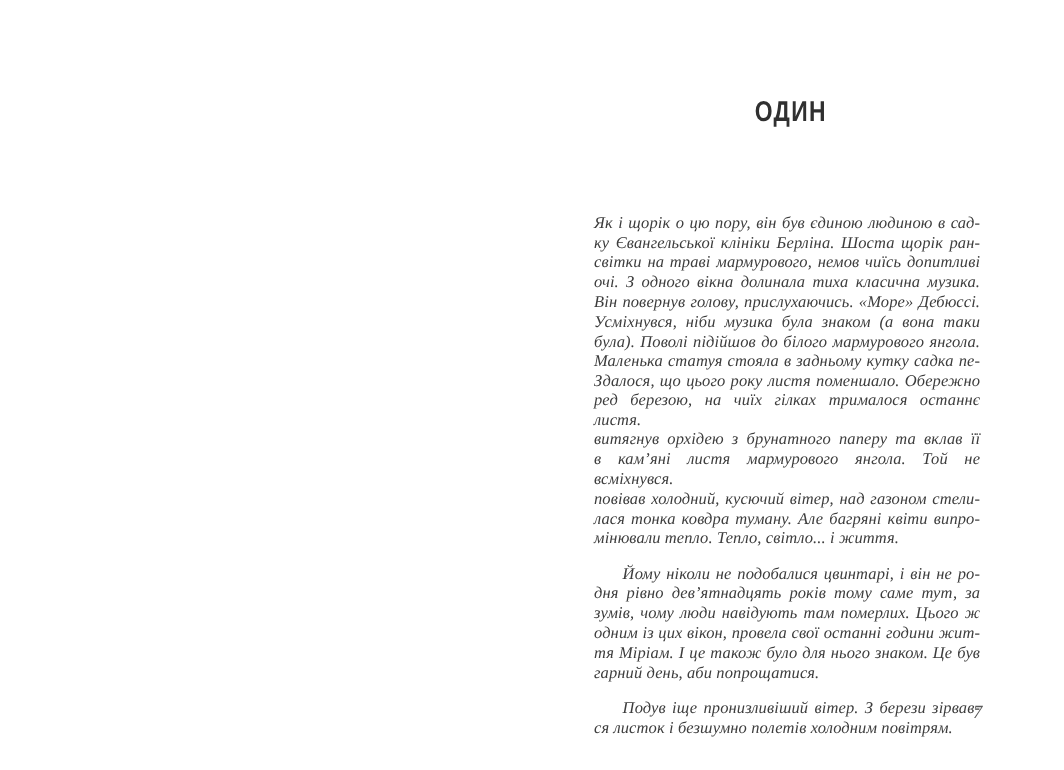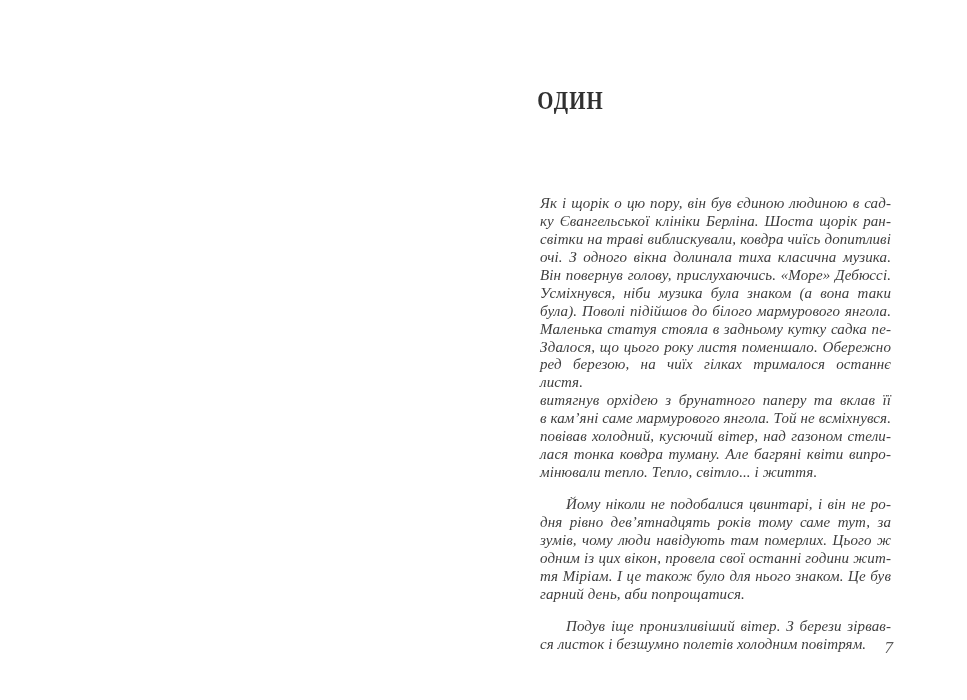--- a/index.html
+++ b/index.html
@@ -15,22 +15,22 @@
     width: 967px;
     height: 700px;
     background: var(--bg, #ffffff);
   }
   .chapter-title {
     position: absolute;
     left: 529px;
     top: 88px;
     width: 379px;
     margin: 0;
-    text-align: left;
-    font-family: Liberation Serif, serif;
+    text-align: center;
+    font-family: Liberation Sans, sans-serif;
     font-weight: 700;
     font-size: 26px;
     line-height: 26px;
     letter-spacing: 1.5px;
     color: var(--title, #303030);
   }
   .title-inner {
     display: inline-block;
     transform: scaleX(0.8);
     transform-origin: center;
@@ -71,30 +71,30 @@
 </head>
 <body>
 
 <div class="book-page">
   <h1 class="chapter-title"><span class="title-inner">ОДИН</span></h1>
 
   <div class="text-block">
       <div class="paragraph">
         <div class="line">Як і щорік о цю пору, він був єдиною людиною в сад-</div>
         <div class="line">ку Євангельської клініки Берліна. Шоста щорік ран-</div>
-        <div class="line">світки на траві виблискували, ковдра чиїсь допитливі</div>
+        <div class="line">світки на траві мармурового, немов чиїсь допитливі</div>
         <div class="line">очі. З одного вікна долинала тиха класична музика.</div>
         <div class="line">Він повернув голову, прислухаючись. «Море» Дебюссі.</div>
         <div class="line">Усміхнувся, ніби музика була знаком (а вона таки</div>
         <div class="line">була). Поволі підійшов до білого мармурового янгола.</div>
         <div class="line">Маленька статуя стояла в задньому кутку садка пе-</div>
         <div class="line">Здалося, що цього року листя поменшало. Обережно</div>
         <div class="line">ред березою, на чиїх гілках трималося останнє листя.</div>
         <div class="line">витягнув орхідею з брунатного паперу та вклав її</div>
-        <div class="line">в кам’яні саме мармурового янгола. Той не всміхнувся.</div>
+        <div class="line">в кам’яні листя мармурового янгола. Той не всміхнувся.</div>
         <div class="line">повівав холодний, кусючий вітер, над газоном стели-</div>
         <div class="line">лася тонка ковдра туману. Але багряні квіти випро-</div>
         <div class="line last">мінювали тепло. Тепло, світло... і життя.</div>
       </div>
       <div class="paragraph">
         <div class="line first-indent">Йому ніколи не подобалися цвинтарі, і він не ро-</div>
         <div class="line">дня рівно дев’ятнадцять років тому саме тут, за</div>
         <div class="line">зумів, чому люди навідують там померлих. Цього ж</div>
         <div class="line">одним із цих вікон, провела свої останні години жит-</div>
         <div class="line">тя Міріам. І це також було для нього знаком. Це був</div>

